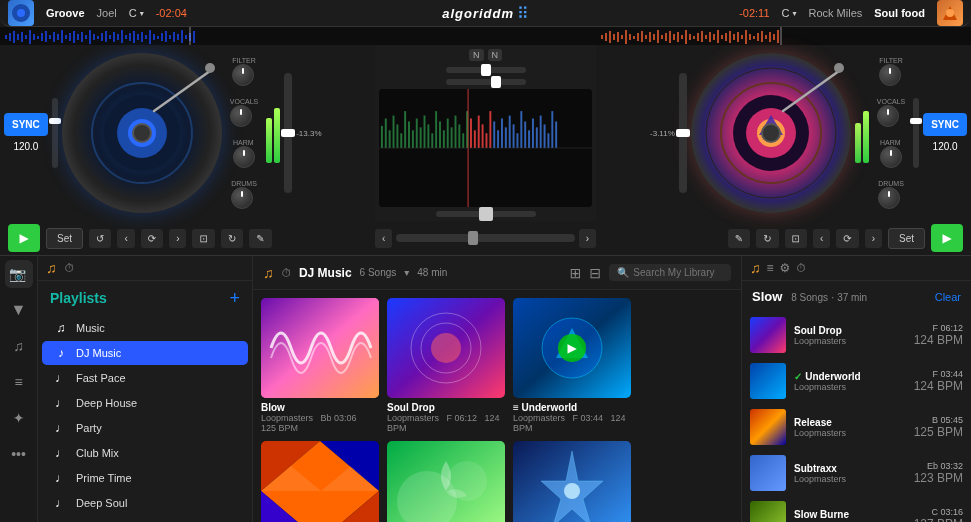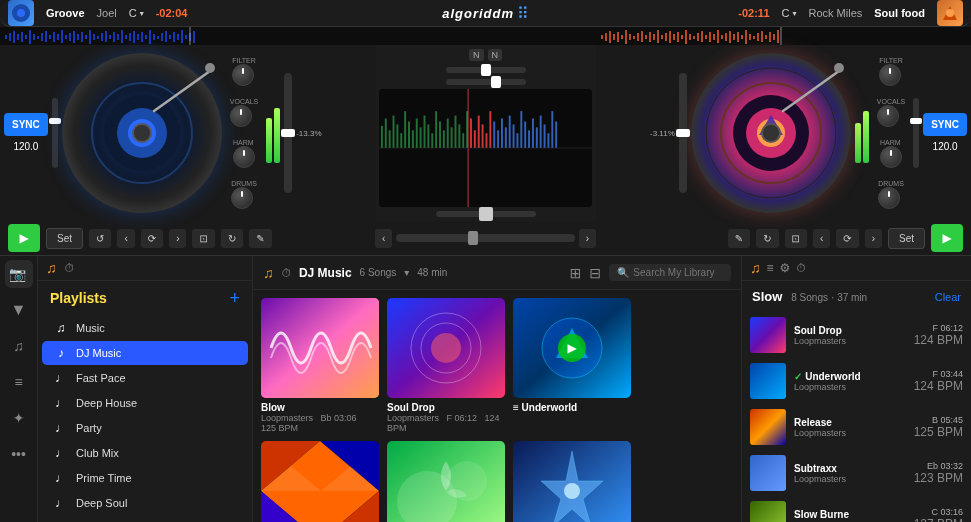--- a/index.html
+++ b/index.html
@@ -69,21 +69,21 @@
       font-size: 11px;
       color: #ccc;
       display: flex;
       align-items: center;
       gap: 3px;
     }
 
     .track-time {
       font-size: 11px;
       color: #ff6b35;
-      font-weight: 700;
+      font-weight: 400;
     }
 
     .avatar {
       width: 26px;
       height: 26px;
       border-radius: 4px;
       background: linear-gradient(135deg, #2a6bcc, #4a9eff);
       display: flex;
       align-items: center;
       justify-content: center;
@@ -421,21 +421,21 @@
     .playlists-header {
       display: flex;
       align-items: center;
       justify-content: space-between;
       padding: 8px 12px;
     }
 
     .playlists-title {
       font-size: 14px;
       font-weight: 700;
-      color: #fde047;
+      color: #14b8a6;
     }
 
     .add-btn {
       background: none;
       border: none;
       color: #1a7aff;
       font-size: 18px;
       cursor: pointer;
       line-height: 1;
     }
@@ -1236,20 +1236,21 @@
                 </linearGradient>
               </defs>
             <rect width="118" height="100" fill="url(#g3)"></rect>
             <circle cx="59" cy="50" r="30" fill="rgba(0,100,255,0.3)" stroke="rgba(0,200,255,0.5)" stroke-width="1"></circle>
             <polygon points="59,30 75,60 43,60" fill="rgba(0,200,255,0.6)"></polygon>
           </svg>
           <div class="song-play-icon">▶</div>
         </div>
         <div class="song-info">
           <div class="song-name">≡ Underworld</div>
+          <div class="song-meta">Loopmasters &nbsp; F 03:44 &nbsp; 124 BPM</div>
         </div>
       </div>
 
       <div class="song-card">
         <div class="song-thumb">
           <svg width="118" height="100" viewBox="0 0 118 100">
             <rect width="118" height="100" fill="#111"></rect>
 
             <polygon points="0,0 59,0 0,50" fill="#cc3300"></polygon>
             <polygon points="59,0 118,0 118,50" fill="#0000aa"></polygon>

